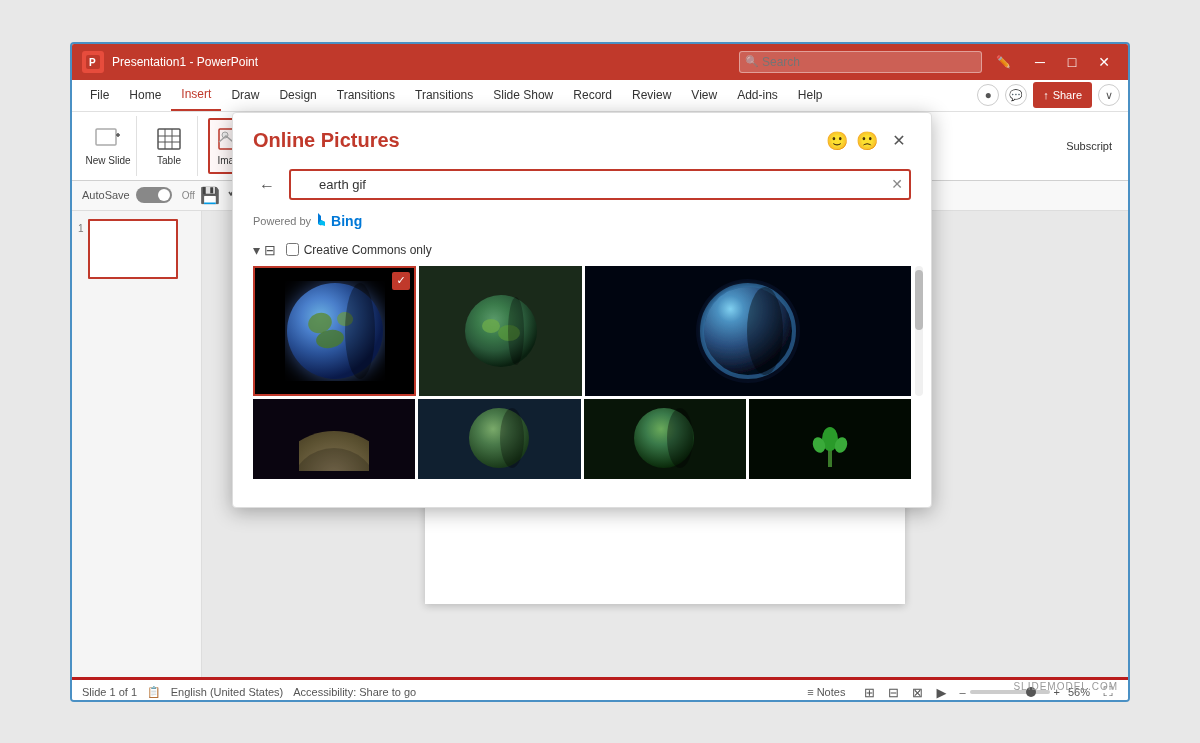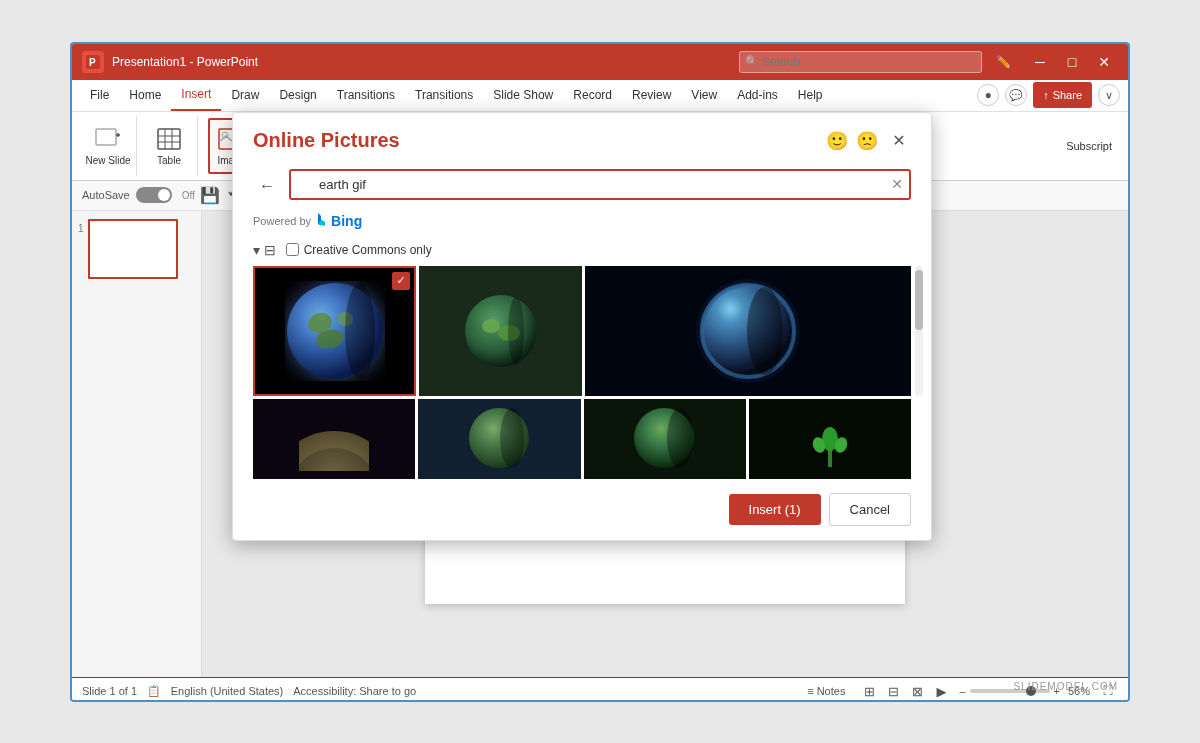--- a/index.html
+++ b/index.html
@@ -229,21 +229,21 @@
     .slide-canvas {
       width: 480px;
       height: 320px;
       background: white;
       box-shadow: 0 2px 8px rgba(0,0,0,0.2);
     }
 
     
     .status-bar {
       background: white;
-      border-top: 1px solid #b91c1c;
+      border-top: 3px solid #b91c1c;
       height: 28px;
       display: flex;
       align-items: center;
       padding: 0 10px;
       font-size: 11px;
       color: #555;
       gap: 12px;
     }
     .status-left { display: flex; align-items: center; gap: 10px; flex: 1; }
     .status-right { display: flex; align-items: center; gap: 8px; }
@@ -882,21 +882,17 @@
               <ellipse cx="25" cy="30" rx="8" ry="12" fill="#2a9a2a"></ellipse>
               <ellipse cx="14" cy="36" rx="6" ry="8" fill="#3aaa3a" transform="rotate(-20,14,36)"></ellipse>
               <ellipse cx="36" cy="36" rx="6" ry="8" fill="#3aaa3a" transform="rotate(20,36,36)"></ellipse>
             </svg>
           </div>
         </div>
       </div>
     </div>
 
     <div class="dialog-footer">
-      <div class="dialog-actions">
-        <button class="btn-insert">Insert (1)</button>
-        <button class="btn-cancel">Cancel</button>
-      </div>
     </div>
   </div>
 
   <div class="watermark">SLIDEMODEL.COM</div>
 </div>
 
 </body></html>

